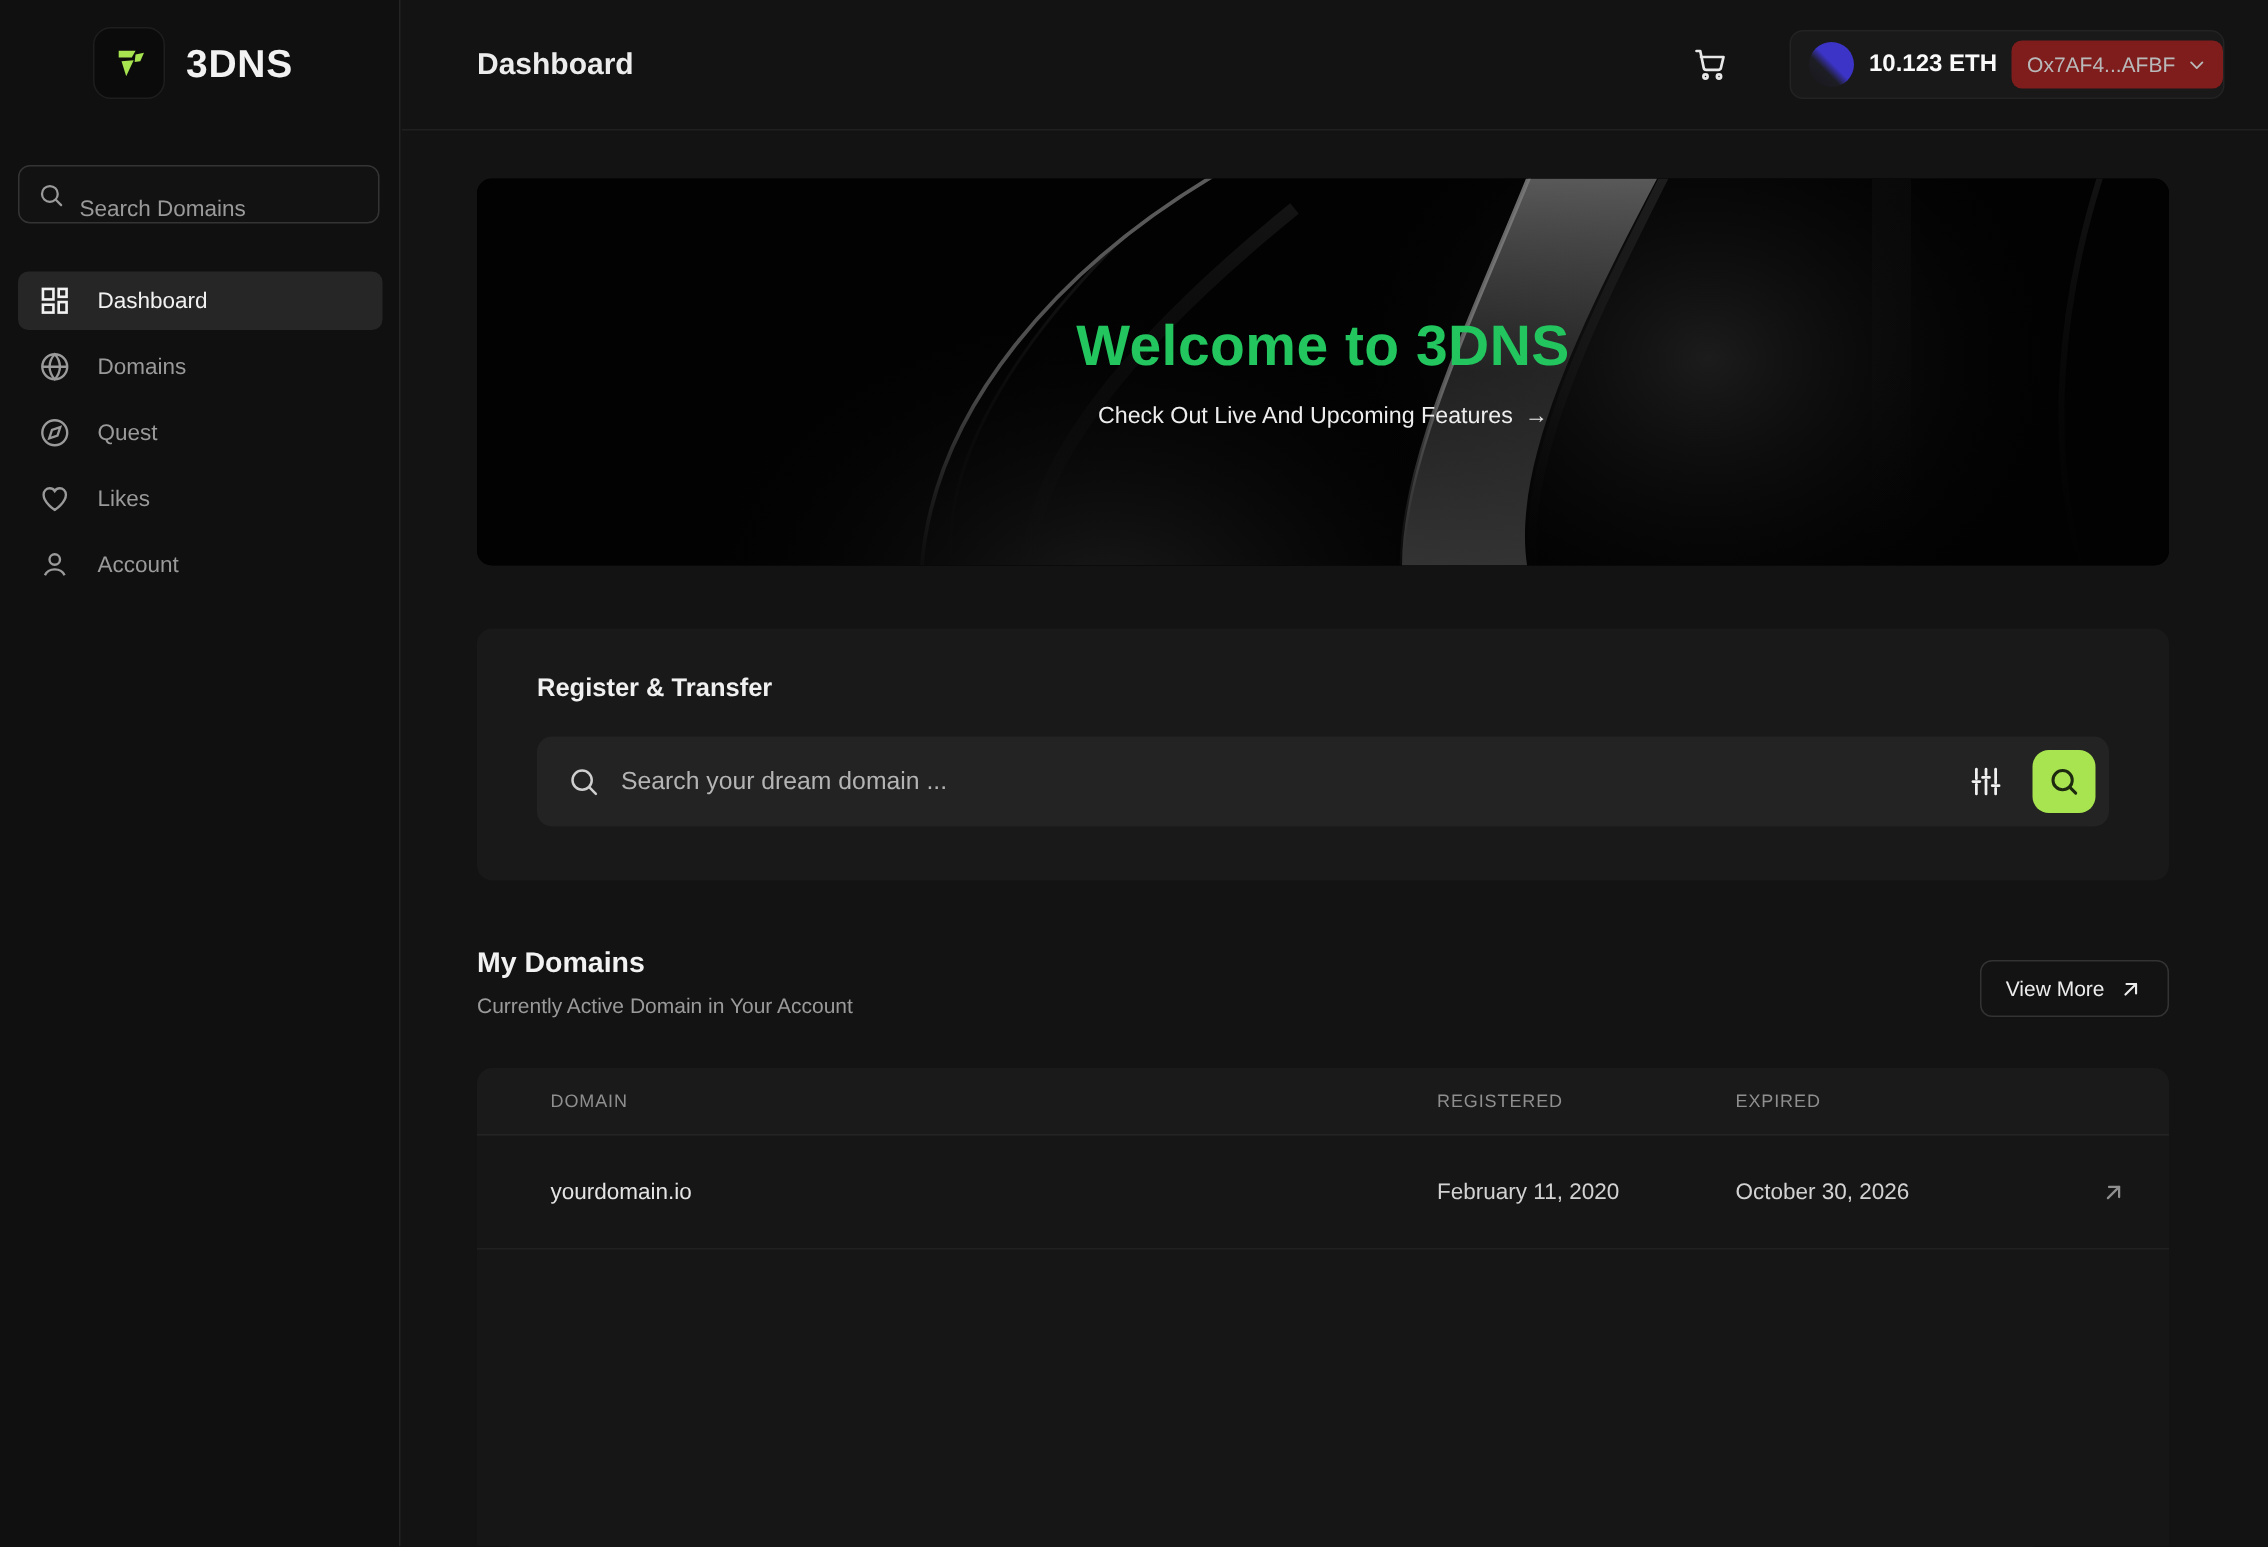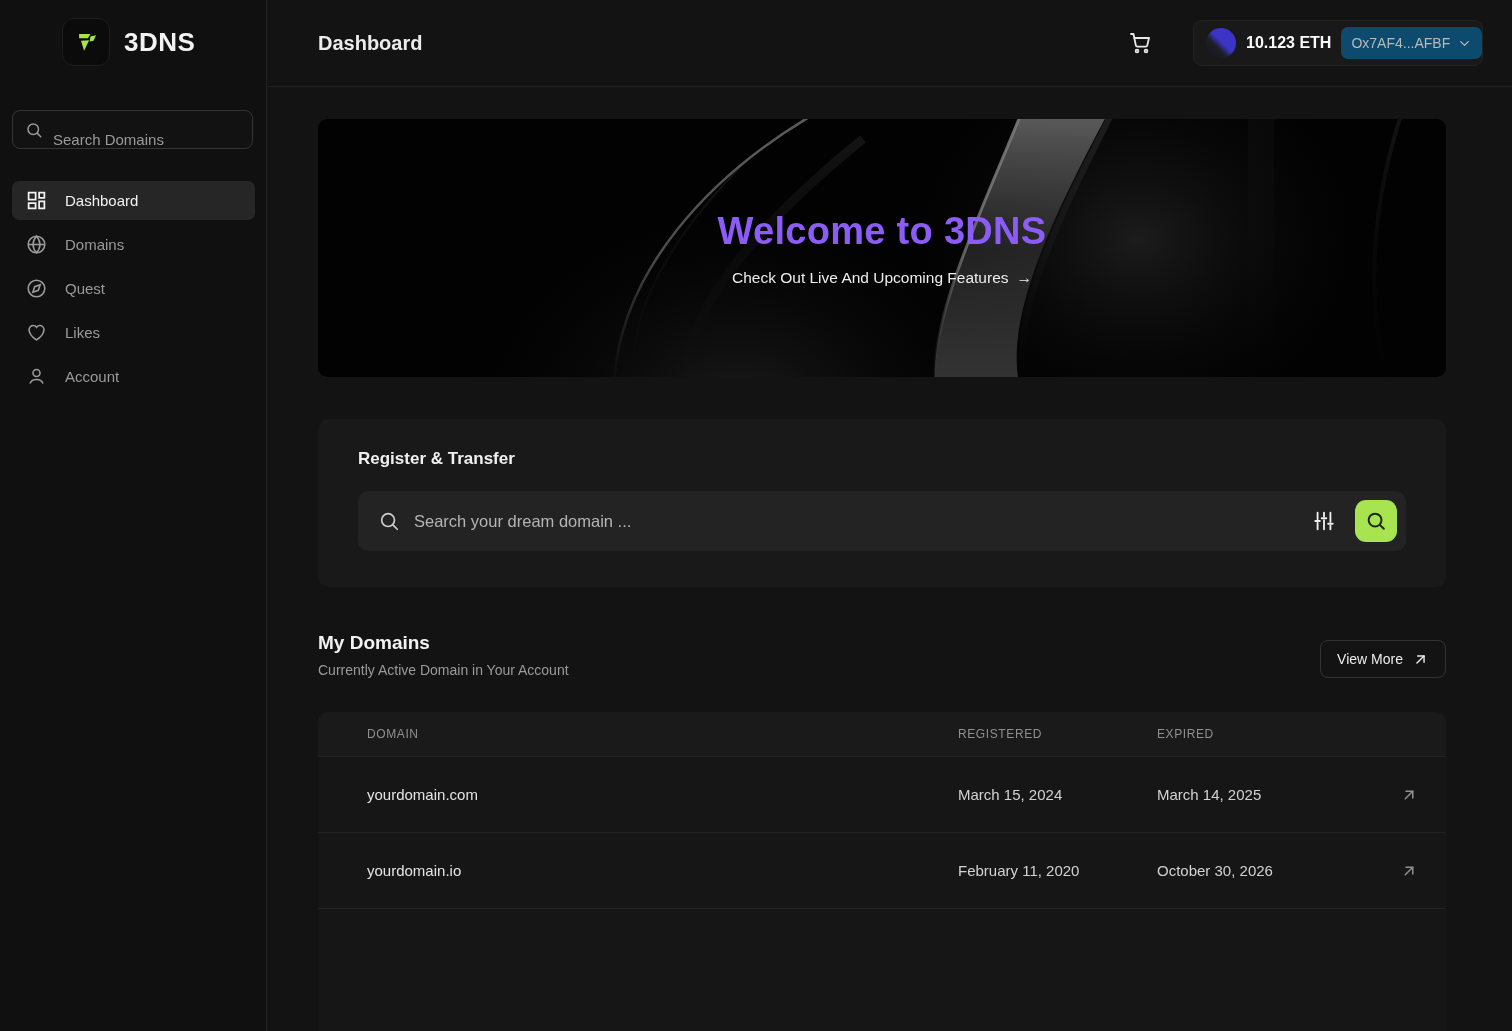--- a/index.html
+++ b/index.html
@@ -60,32 +60,32 @@
     height:46px; padding:0 9px 0 12px; width:290px;
   }
   .avatar {
     width:30px; height:30px; border-radius:50%;
     background:linear-gradient(45deg,#17171c 0%,#1d1d24 36%,#3b34c6 52%,#3b34c6 100%);
     flex:0 0 auto;
   }
   .balance { font-size:16px; font-weight:700; color:#fafafa; white-space:nowrap; }
   .address-pill {
     margin-left:auto; display:flex; align-items:center; gap:7px;
-    background:#0c4a6e; border:none; border-radius:7px; height:32px; padding:0 10px;
+    background:#7f1d1d; border:none; border-radius:7px; height:32px; padding:0 10px;
     color:#b9b9b9; font-size:14px; font-family:inherit; cursor:pointer; white-space:nowrap;
   }
 
   
   .hero {
     position:absolute; left:50px; top:119px; width:1128px; height:258px;
     border-radius:10px; overflow:hidden; background:#020202;
   }
   .hero svg.bg { position:absolute; inset:0; }
   .hero-content { position:absolute; inset:0; display:flex; flex-direction:column; align-items:center; justify-content:center; gap:16px; }
-  .hero-content h2 { font-size:38px; font-weight:700; color:#8b5cf6; letter-spacing:.3px; }
+  .hero-content h2 { font-size:38px; font-weight:700; color:#22c55e; letter-spacing:.3px; }
   .hero-link { display:flex; align-items:center; gap:8px; color:#ededed; font-size:15.5px; cursor:pointer; text-decoration:none; }
 
   
   .register-card {
     position:absolute; left:50px; top:419px; width:1128px; height:168px;
     background:#191919; border-radius:10px; padding:30px 40px;
   }
   .register-card h3 { font-size:17px; font-weight:700; color:#f0f0f0; margin-bottom:22px; }
   .domain-search {
     display:flex; align-items:center; height:60px; width:1048px;
@@ -311,31 +311,20 @@
 
   <div class="table">
     <div class="trow thead">
       <span>DOMAIN</span>
       <span>REGISTERED</span>
       <span>EXPIRED</span>
       <span></span>
     </div>
 
 
-    <div class="trow tbody-row">
-      <span class="cell-domain">yourdomain.com</span>
-      <span class="cell-date">March 15, 2024</span>
-      <span class="cell-date">March 14, 2025</span>
-      <button class="row-link">
-        <svg width="18" height="18" viewBox="0 0 24 24" fill="none" stroke="#8f8f8f" stroke-width="2" stroke-linecap="round" stroke-linejoin="round">
-            <line x1="7" y1="17" x2="17" y2="7"></line>
-            <polyline points="8 7 17 7 17 16"></polyline>
-          </svg>
-      </button>
-    </div>
 
 
     <div class="trow tbody-row">
       <span class="cell-domain">yourdomain.io</span>
       <span class="cell-date">February 11, 2020</span>
       <span class="cell-date">October 30, 2026</span>
       <button class="row-link">
         <svg width="18" height="18" viewBox="0 0 24 24" fill="none" stroke="#8f8f8f" stroke-width="2" stroke-linecap="round" stroke-linejoin="round">
             <line x1="7" y1="17" x2="17" y2="7"></line>
             <polyline points="8 7 17 7 17 16"></polyline>

